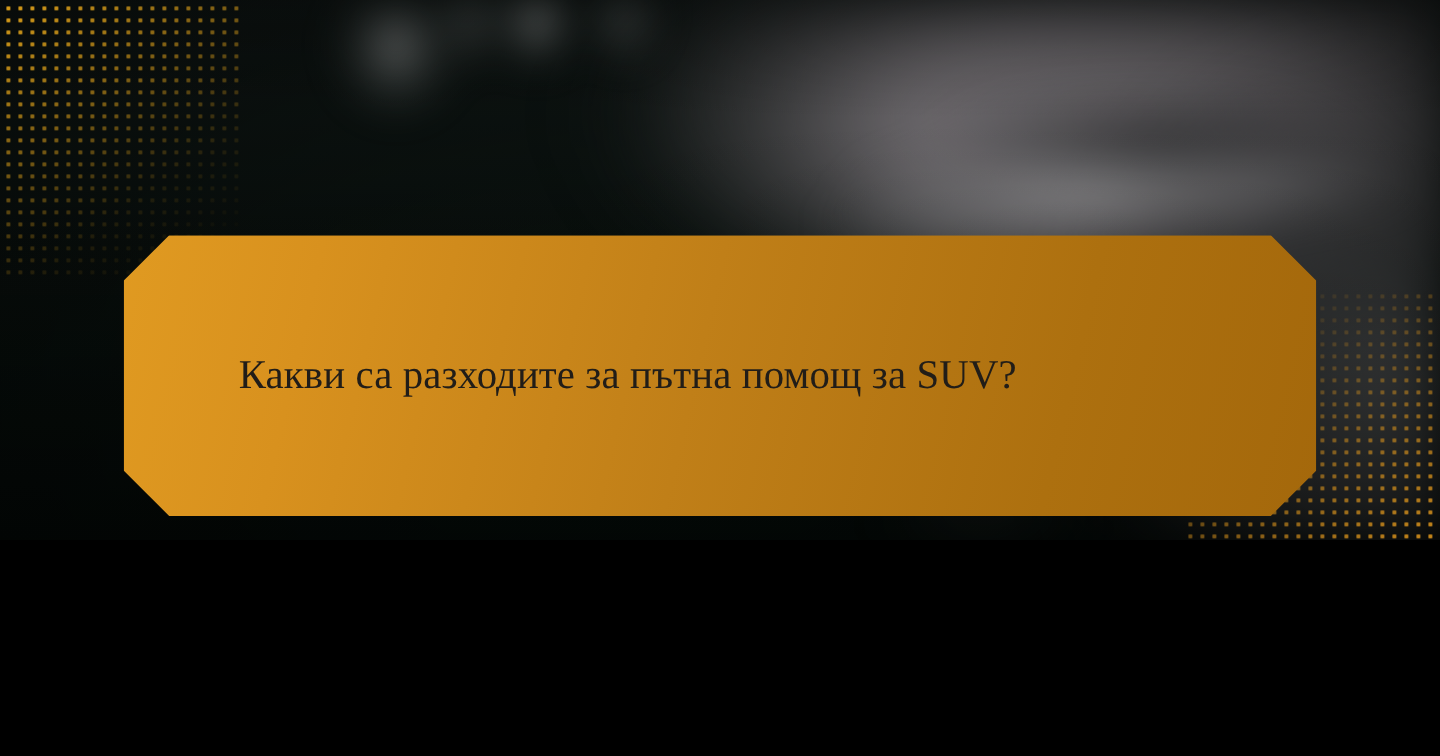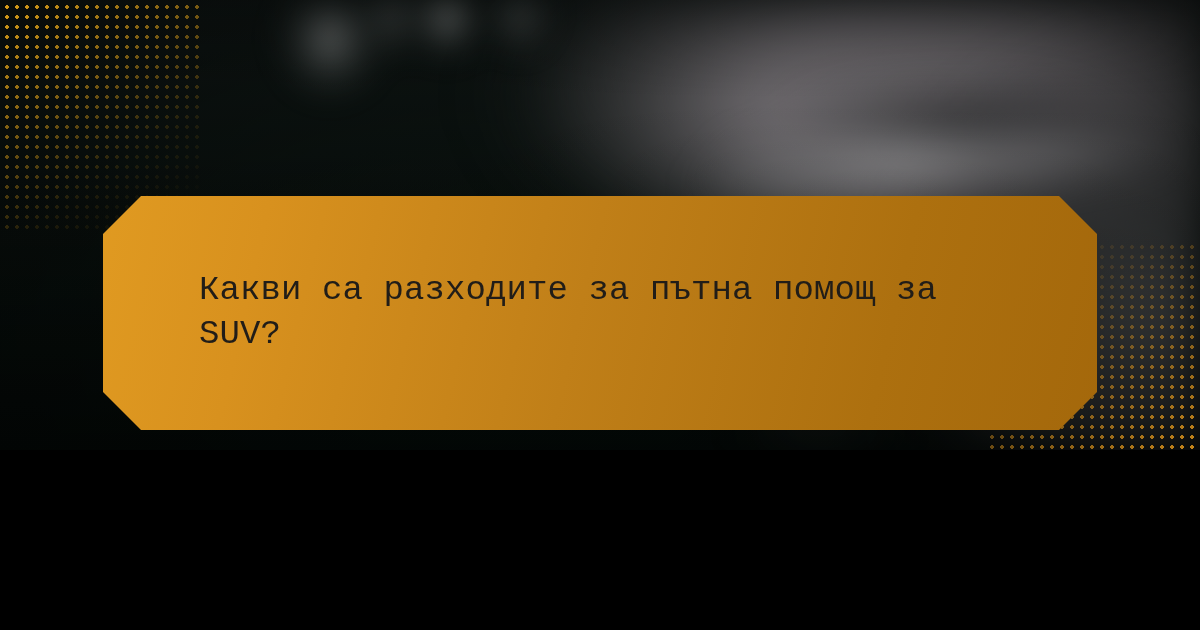--- a/index.html
+++ b/index.html
@@ -7,21 +7,21 @@
     margin: 0;
     padding: 0;
     background: #000;
   }
   #stage {
     position: relative;
     width: 1200px;
     height: 450px;
     overflow: hidden;
     background: #05100c;
-    font-family: Liberation Mono, monospace;
+    font-family: Liberation Serif, serif;
   }
 
   
   .bg-layer {
     position: absolute;
     inset: 0;
     pointer-events: none;
   }
 
   

